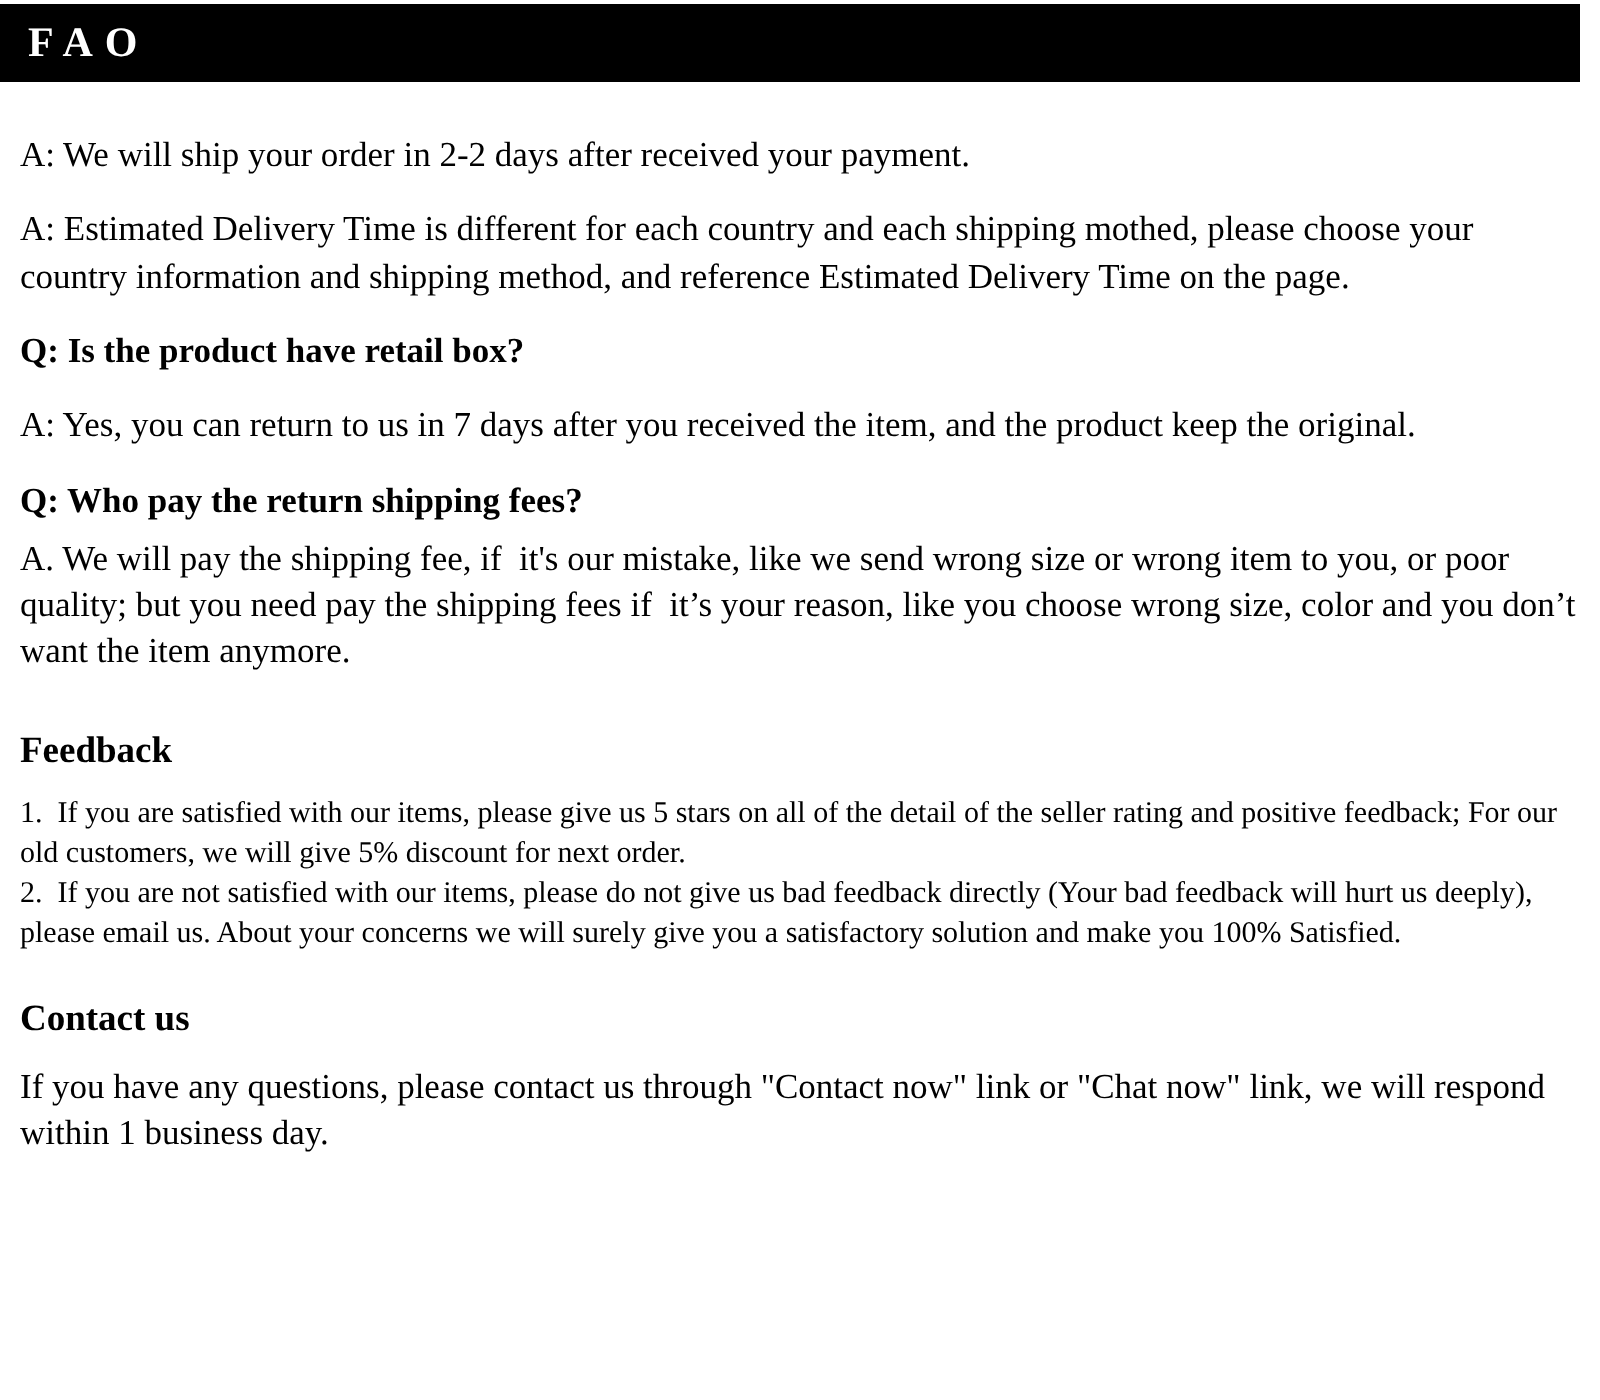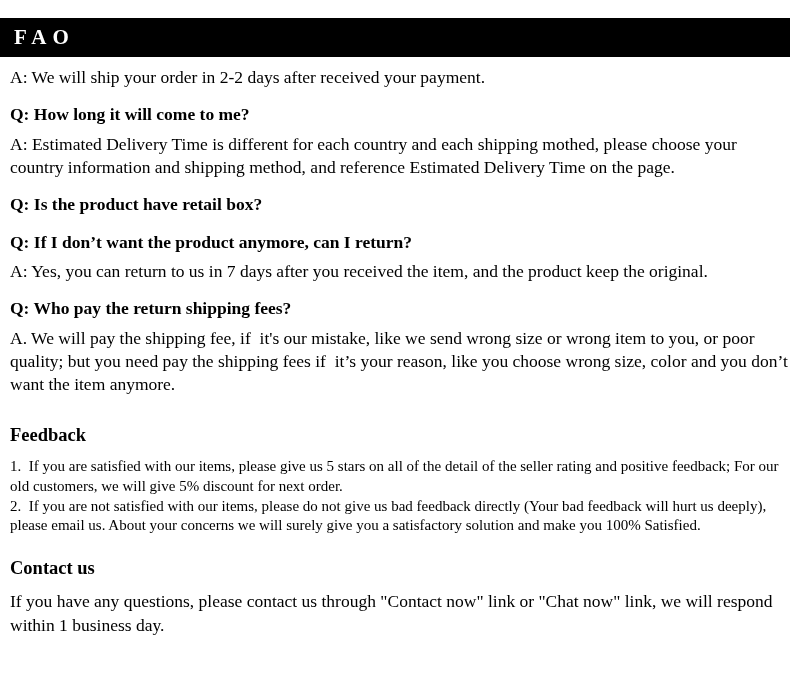--- a/index.html
+++ b/index.html
@@ -19,21 +19,21 @@
     position: relative;
     width: 800px;
     height: 700px;
     background: #ffffff;
   }
 
   
   .title-bar {
     position: absolute;
     left: 0;
-    top: 18px;
+    top: 2px;
     width: 790px;
     height: 39px;
     background: #000000;
     display: flex;
     align-items: center;
   }
   .title-bar-text {
     color: #ffffff;
     font-family: "Liberation Serif", "DejaVu Serif", serif;
     font-weight: bold;
@@ -106,30 +106,28 @@
     <div class="title-bar-text">FAO</div>
   </div>
 
   <div class="content">
 
     <div class="qa-block">
       <p class="a-line">A: We will ship your order in 2-2 days after received your payment.</p>
     </div>
 
     <div class="qa-block">
-      <p class="q-line">Q: How long it will come to me?</p>
       <p class="a-line">A: Estimated Delivery Time is different for each country and each shipping mothed, please choose your country information and shipping method, and reference Estimated Delivery Time on the page.</p>
     </div>
 
     <div class="qa-block">
       <p class="q-line">Q: Is the product have retail box?</p>
     </div>
 
     <div class="qa-block">
-      <p class="q-line">Q: If I don’t want the product anymore, can I return?</p>
       <p class="a-line">A: Yes, you can return to us in 7 days after you received the item, and the product keep the original.</p>
     </div>
 
     <div class="qa-block">
       <p class="q-line">Q: Who pay the return shipping fees?</p>
       <p class="a-line">A. We will pay the shipping fee, if  it's our mistake, like we send wrong size or wrong item to you, or poor quality; but you need pay the shipping fees if  it’s your reason, like you choose wrong size, color and you don’t want the item anymore.</p>
     </div>
 
     <div class="section">
       <p class="section-heading">Feedback</p>

